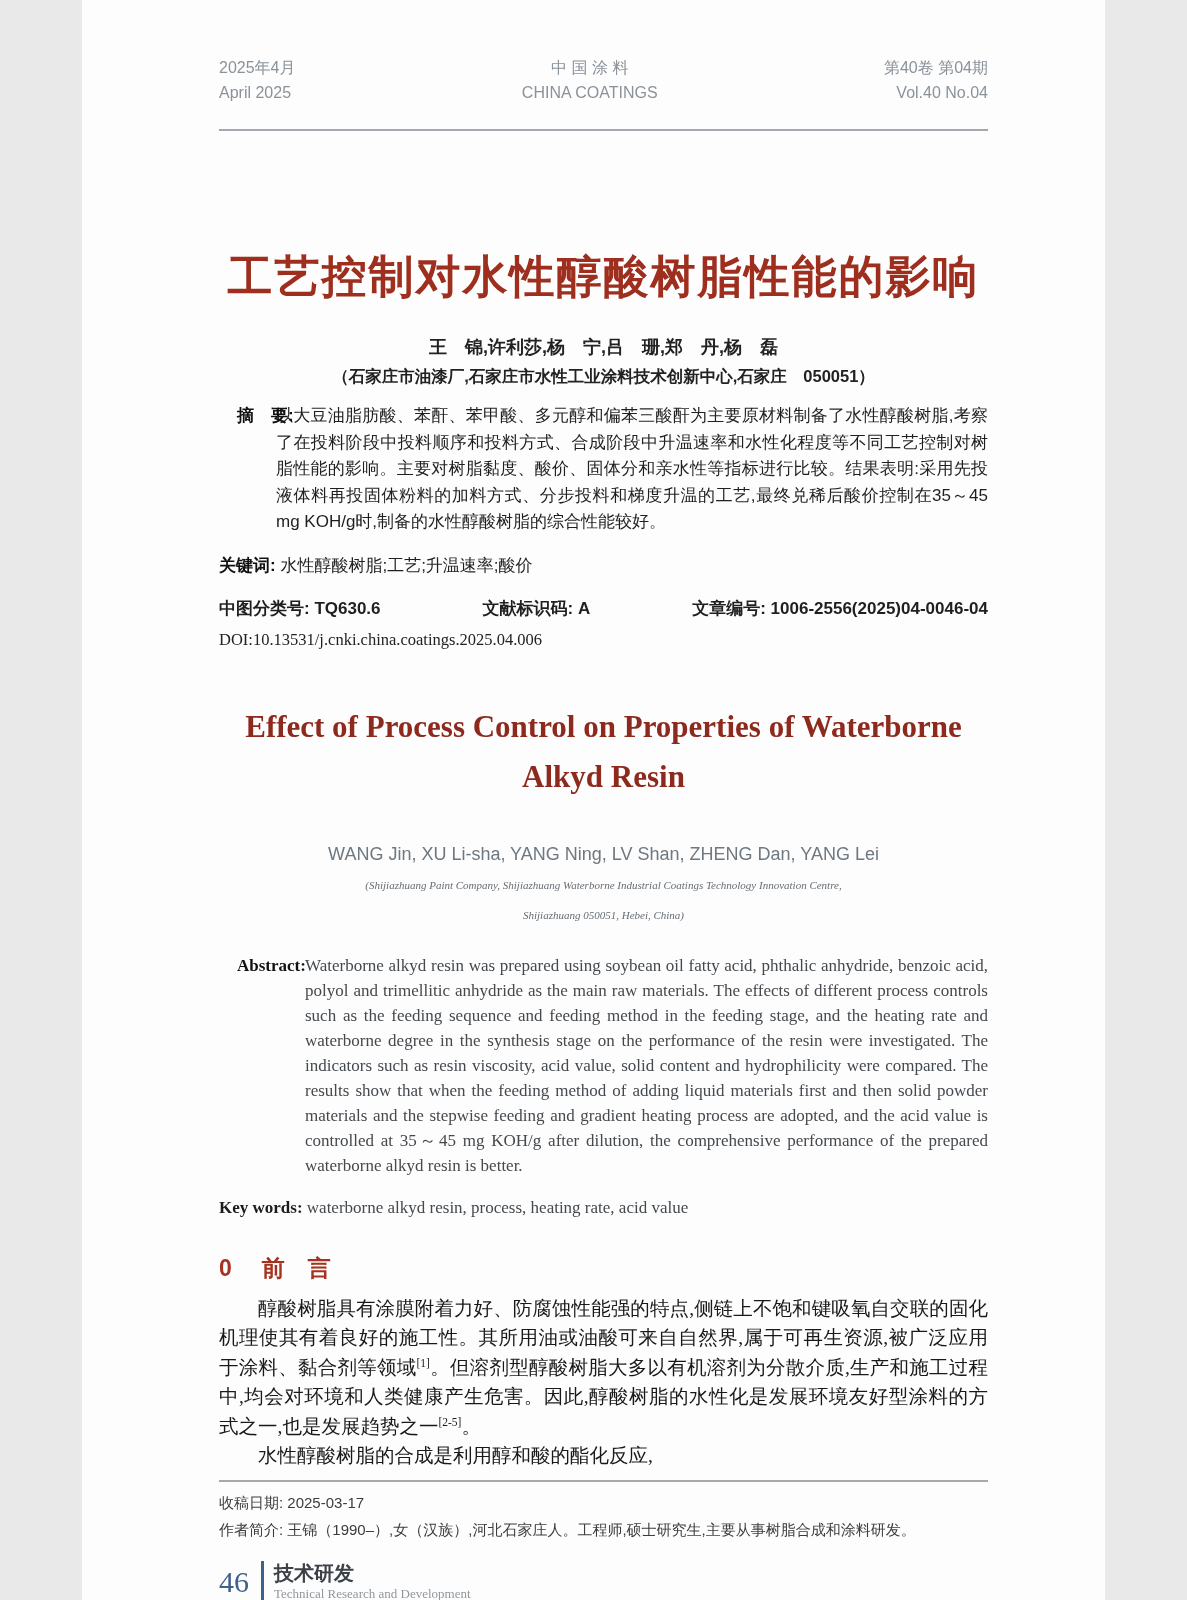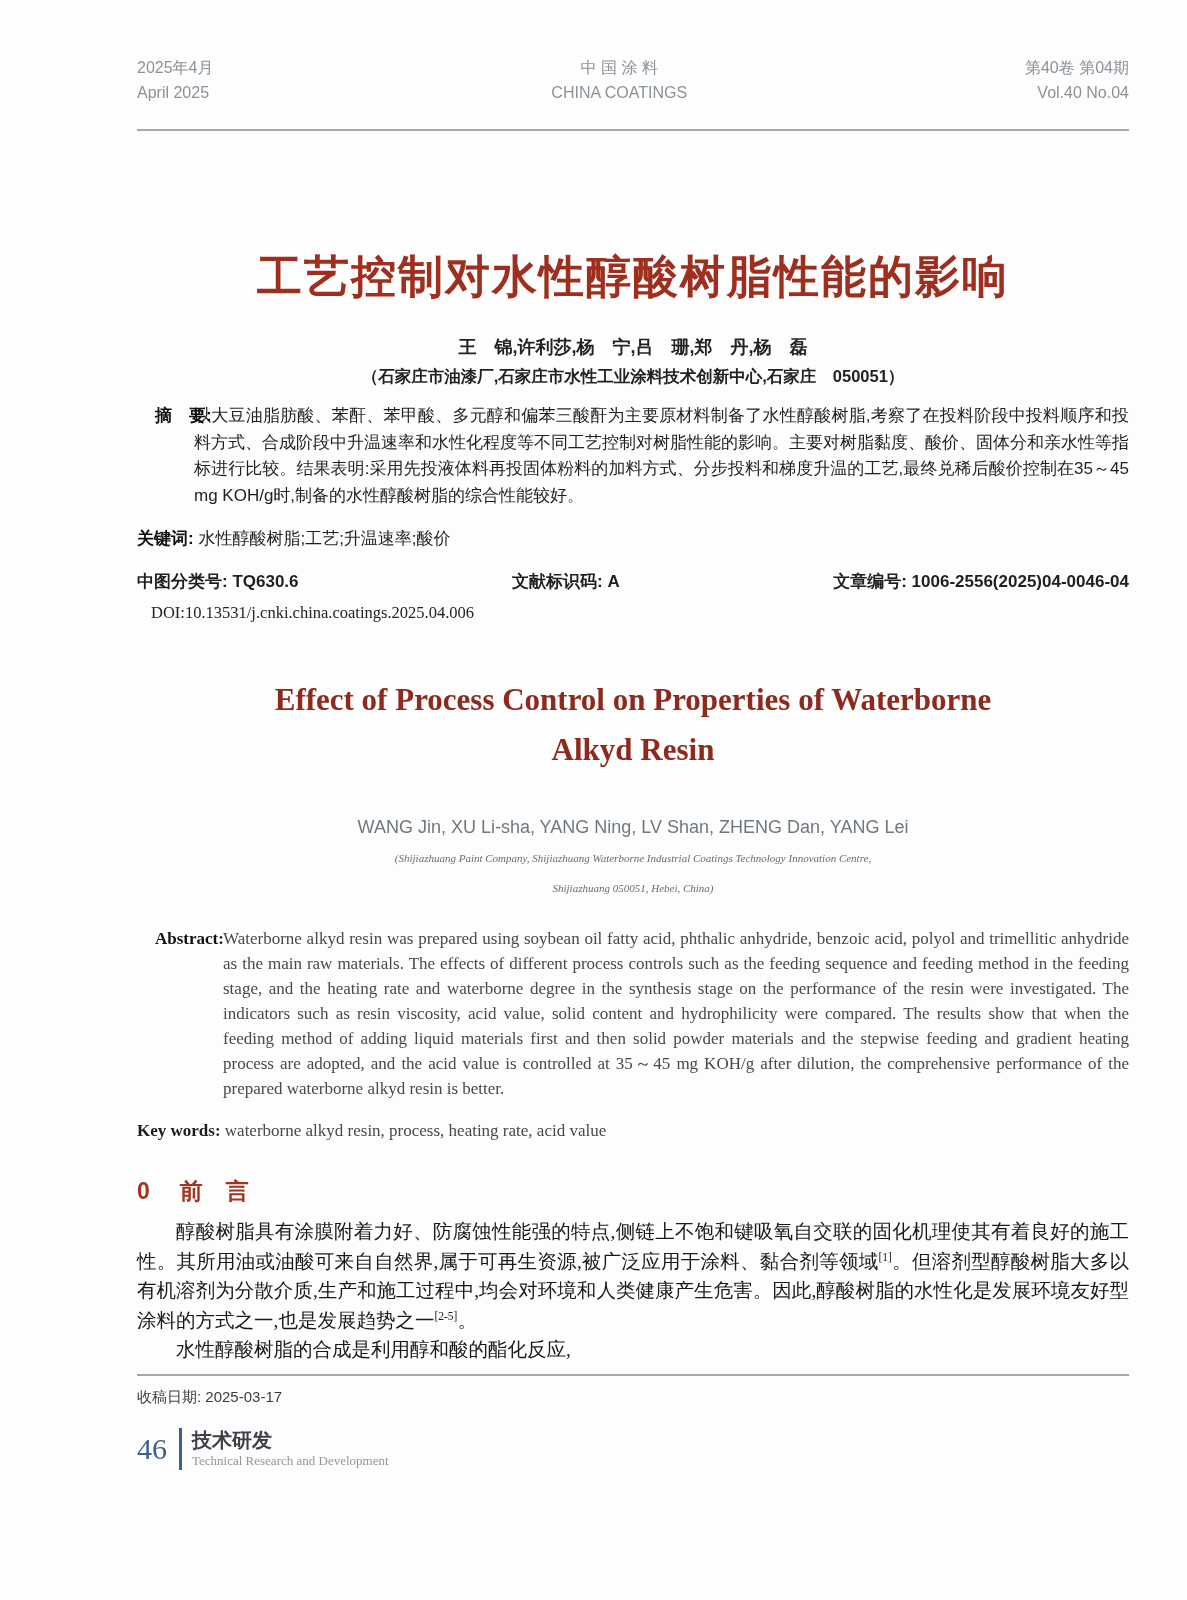--- a/index.html
+++ b/index.html
@@ -1,37 +1,37 @@
 <!DOCTYPE html>
 <html><head>
 <meta charset="utf-8">
 <style>
   html,body{margin:0;padding:0;background:#e9e9e9;}
   .page{
-    width:1187px;height:1600px;background:#fdfdfd;margin:0 auto;
-    box-sizing:border-box;padding:55px 58px 0 137px;overflow:hidden;
+    width:1023px;height:1600px;background:#fdfdfd;margin:0 auto;
+    box-sizing:border-box;padding:55px 117px 0 137px;overflow:hidden;
     font-family:"Liberation Sans",sans-serif;color:#1a1a1a;
   }
   
   .jheader{display:flex;justify-content:space-between;color:#8a929a;font-size:16px;line-height:25px;}
   .jheader .c{text-align:center;}
   .jheader .r{text-align:right;}
   .hdr-rule{border-bottom:2px solid #a2a8ae;margin-top:24px;}
   
   .title-cn{margin:110px 0 0 0;text-align:center;font-size:45px;line-height:72px;font-weight:700;color:#9e2f1e;letter-spacing:2px;}
   .authors-cn{margin-top:22px;text-align:center;font-size:18px;line-height:24px;font-weight:700;color:#222;}
   .affil-cn{margin-top:5px;text-align:center;font-size:16.5px;line-height:24px;font-weight:700;color:#222;}
   
   .hang{position:relative;text-align:justify;}
   .hang .lbl{position:absolute;left:18px;top:0;font-weight:700;color:#111;}
   .abs-cn{margin-top:15px;font-size:17px;line-height:26.5px;padding-left:57px;color:#1f1f1f;}
   .kw-cn{margin-top:0;font-size:17px;line-height:26px;color:#1f1f1f;}
   .kw-cn .lbl-inline{font-weight:700;color:#111;}
   .meta-row{margin-top:8px;display:flex;justify-content:space-between;font-size:17px;line-height:26px;color:#1f1f1f;font-weight:bold;}
-  .doi{margin-top:6px;font-family:"Liberation Serif",serif;font-size:16.5px;line-height:24px;color:#222;margin-left:14px;}
+  .doi{margin-top:6px;font-family:"Liberation Serif",serif;font-size:16.5px;line-height:24px;color:#222;}
   
   .title-en{margin:50px 0 0 0;text-align:center;font-family:"Liberation Serif",serif;font-weight:700;font-size:31px;line-height:50px;color:#8e2a1d;}
   .authors-en{margin-top:40px;text-align:center;font-size:18px;line-height:24px;color:#6e7880;}
   .affil-en{margin-top:4px;text-align:center;font-family:"Liberation Serif",serif;font-style:italic;font-size:11px;line-height:30px;color:#666d73;}
   .abs-en{margin-top:23px;font-family:"Liberation Serif",serif;font-size:17px;line-height:25px;padding-left:86px;color:#44494e;}
   .abs-en .lbl{font-family:"Liberation Serif",serif;}
   .kw-en{font-family:"Liberation Serif",serif;font-size:17px;line-height:25px;color:#44494e;padding-left:0;}
   .kw-en .lbl-inline{font-weight:700;color:#1c1c1c;}
   
   .cols{margin-top:30px;display:flex;gap:17px;font-family:"Liberation Serif",serif;font-size:19.5px;line-height:29.5px;text-align:justify;color:#191919;}
@@ -121,20 +121,21 @@
         <span>前　言</span>
       </h3>
       <p class="indent"><span>醇酸树脂具有涂膜附着力好、防腐蚀性能强的特点,侧链上不饱和键吸氧自交联的固化机理使其有着良好的施工性。其所用油或油酸可来自自然界,属于可再生资源,被广泛应用于涂料、黏合剂等领域</span><sup>[1]</sup><span>。但溶剂型醇酸树脂大多以有机溶剂为分散介质,生产和施工过程中,均会对环境和人类健康产生危害。因此,醇酸树脂的水性化是发展环境友好型涂料的方式之一,也是发展趋势之一</span><sup>[2-5]</sup><span>。</span></p>
       <p class="indent">水性醇酸树脂的合成是利用醇和酸的酯化反应,</p>
     </div>
   </div>
 
   <div class="foot-rule"></div>
   <div class="footnote">
     <div>收稿日期: 2025-03-17</div>
+    <div>作者简介: 王锦（1990–）,女（汉族）,河北石家庄人。工程师,硕士研究生,主要从事树脂合成和涂料研发。</div>
   </div>
 
   <div class="pfooter">
     <span class="pagenum">46</span>
     <span class="vbar"></span>
     <div>
       <div class="ft-cn">技术研发</div>
       <div class="ft-en">Technical Research and Development</div>
     </div>
   </div>

